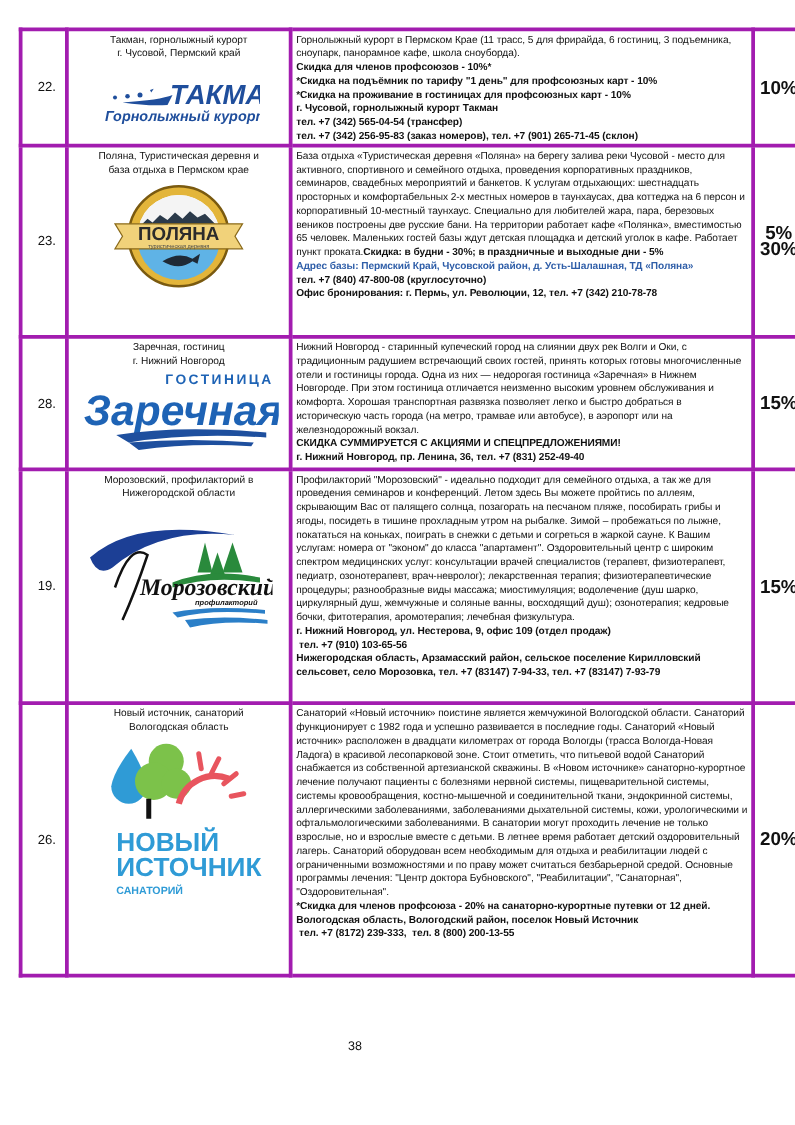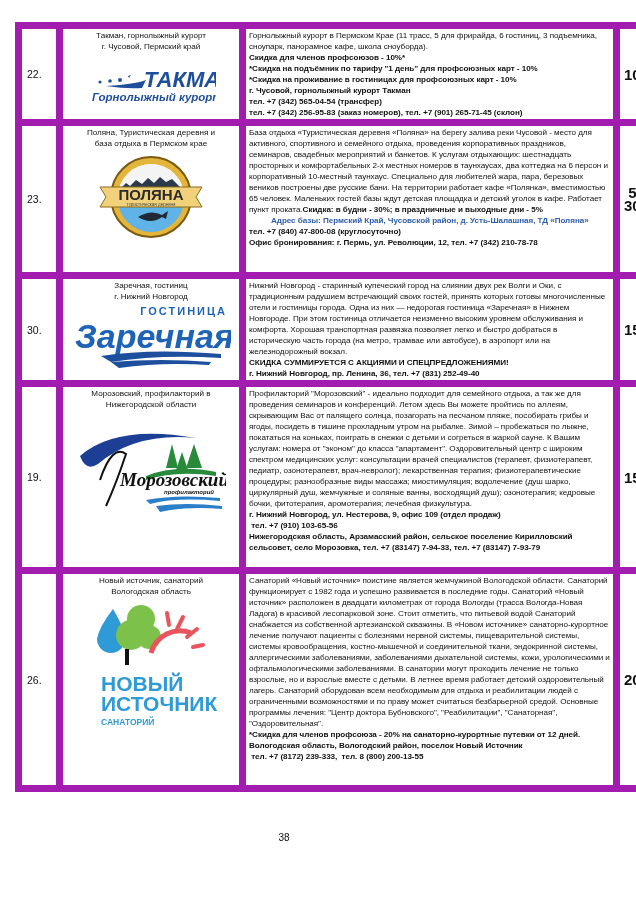--- a/index.html
+++ b/index.html
@@ -1,30 +1,30 @@
 <!DOCTYPE html>
 <html><head>
 <meta charset="utf-8">
 <style>
   html, body { margin:0; padding:0; background:#ffffff; }
   body { width:636px; height:900px; position:relative; overflow:hidden;
          font-family:"Liberation Sans", sans-serif; color:#111; }
   table.main { position:absolute; left:15px; top:22px; width:607px;
                border-collapse:collapse; table-layout:fixed; }
-  table.main td { border:7px solid #a21caf; vertical-align:top; padding:0; }
-  td.num { width:29px; vertical-align:middle !important; text-align:left;
+  table.main td { border:3px solid #a21caf; vertical-align:top; padding:0; }
+  td.num { width:29px; vertical-align:middle !important; text-align:center;
            font-size:10.5px; padding-left:5px !important; }
   td.name { width:176px; text-align:center; }
   td.desc { width:361px; font-size:8.1px; line-height:11px; padding:1px 3px 1px 3px !important; letter-spacing:-0.05px; }
   td.disc { width:38px; vertical-align:middle !important; text-align:center;
             font-weight:bold; font-size:15px; line-height:13px; }
   .title { font-size:8.1px; line-height:11px; padding-top:1px; }
   .logo { display:flex; justify-content:center; align-items:center; }
   b, .b { font-weight:bold; }
-  .blue { color:#2f5ea8; font-weight:bold;margin-left:22px; }
+  .blue { color:#2f5ea8; font-weight:bold; }
   .line { display:block; }
   .page-num { position:absolute; left:0; width:568px; top:832px; text-align:center; font-size:10px; }
 </style>
 </head>
 <body>
 
 <table class="main">
 
   <tbody>
       <tr style="height:93px;">
@@ -89,21 +89,21 @@
       <b class="line">тел. +7 (840) 47-800-08 (круглосуточно)</b>
       <b class="line">Офис бронирования: г. Пермь, ул. Революции, 12, тел. +7 (342) 210-78-78</b>
     </td>
     <td class="disc">
       <span class="line">5%</span>
       <span class="line">30%</span>
     </td>
   </tr>
 
   <tr style="height:106px;">
-    <td class="num">30.</td>
+    <td class="num">28.</td>
     <td class="name">
       <div class="title">
         <span class="line">Заречная, гостиниц</span>
         <span class="line">г. Нижний Новгород</span>
       </div>
       <div class="logo" style="margin-top:0px;">
         <svg width="160" height="70" viewBox="0 0 160 70">
           <text x="156" y="13" text-anchor="end" font-family="Liberation Sans, sans-serif" font-size="11" font-weight="bold" letter-spacing="2" fill="#1e63b5">ГОСТИНИЦА</text>
           <text x="4" y="46" font-family="Liberation Sans, sans-serif" font-size="34" font-weight="bold" font-style="italic" fill="#1e63b5">Заречная</text>
           <path d="M30 54 Q80 46 150 52 L150 56 Q90 52 40 60 Z" fill="#1e4f9e"></path>

